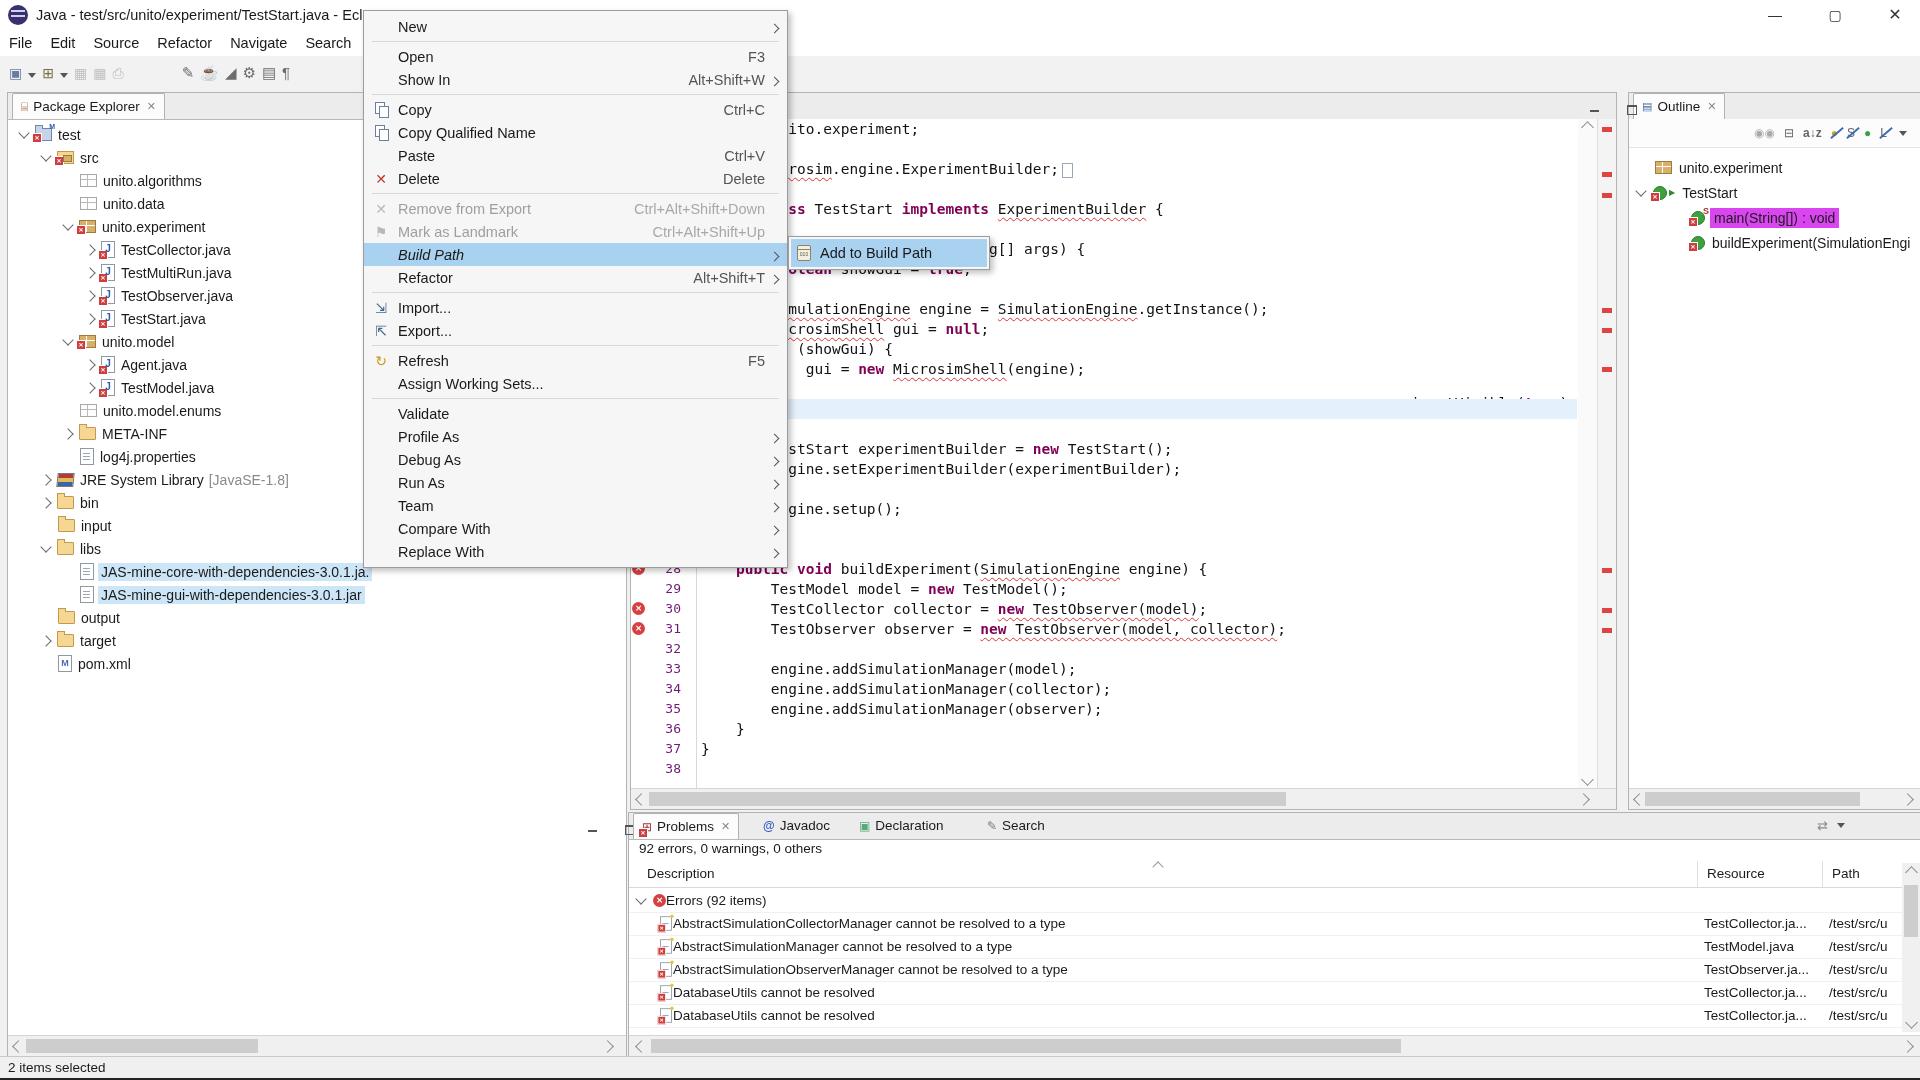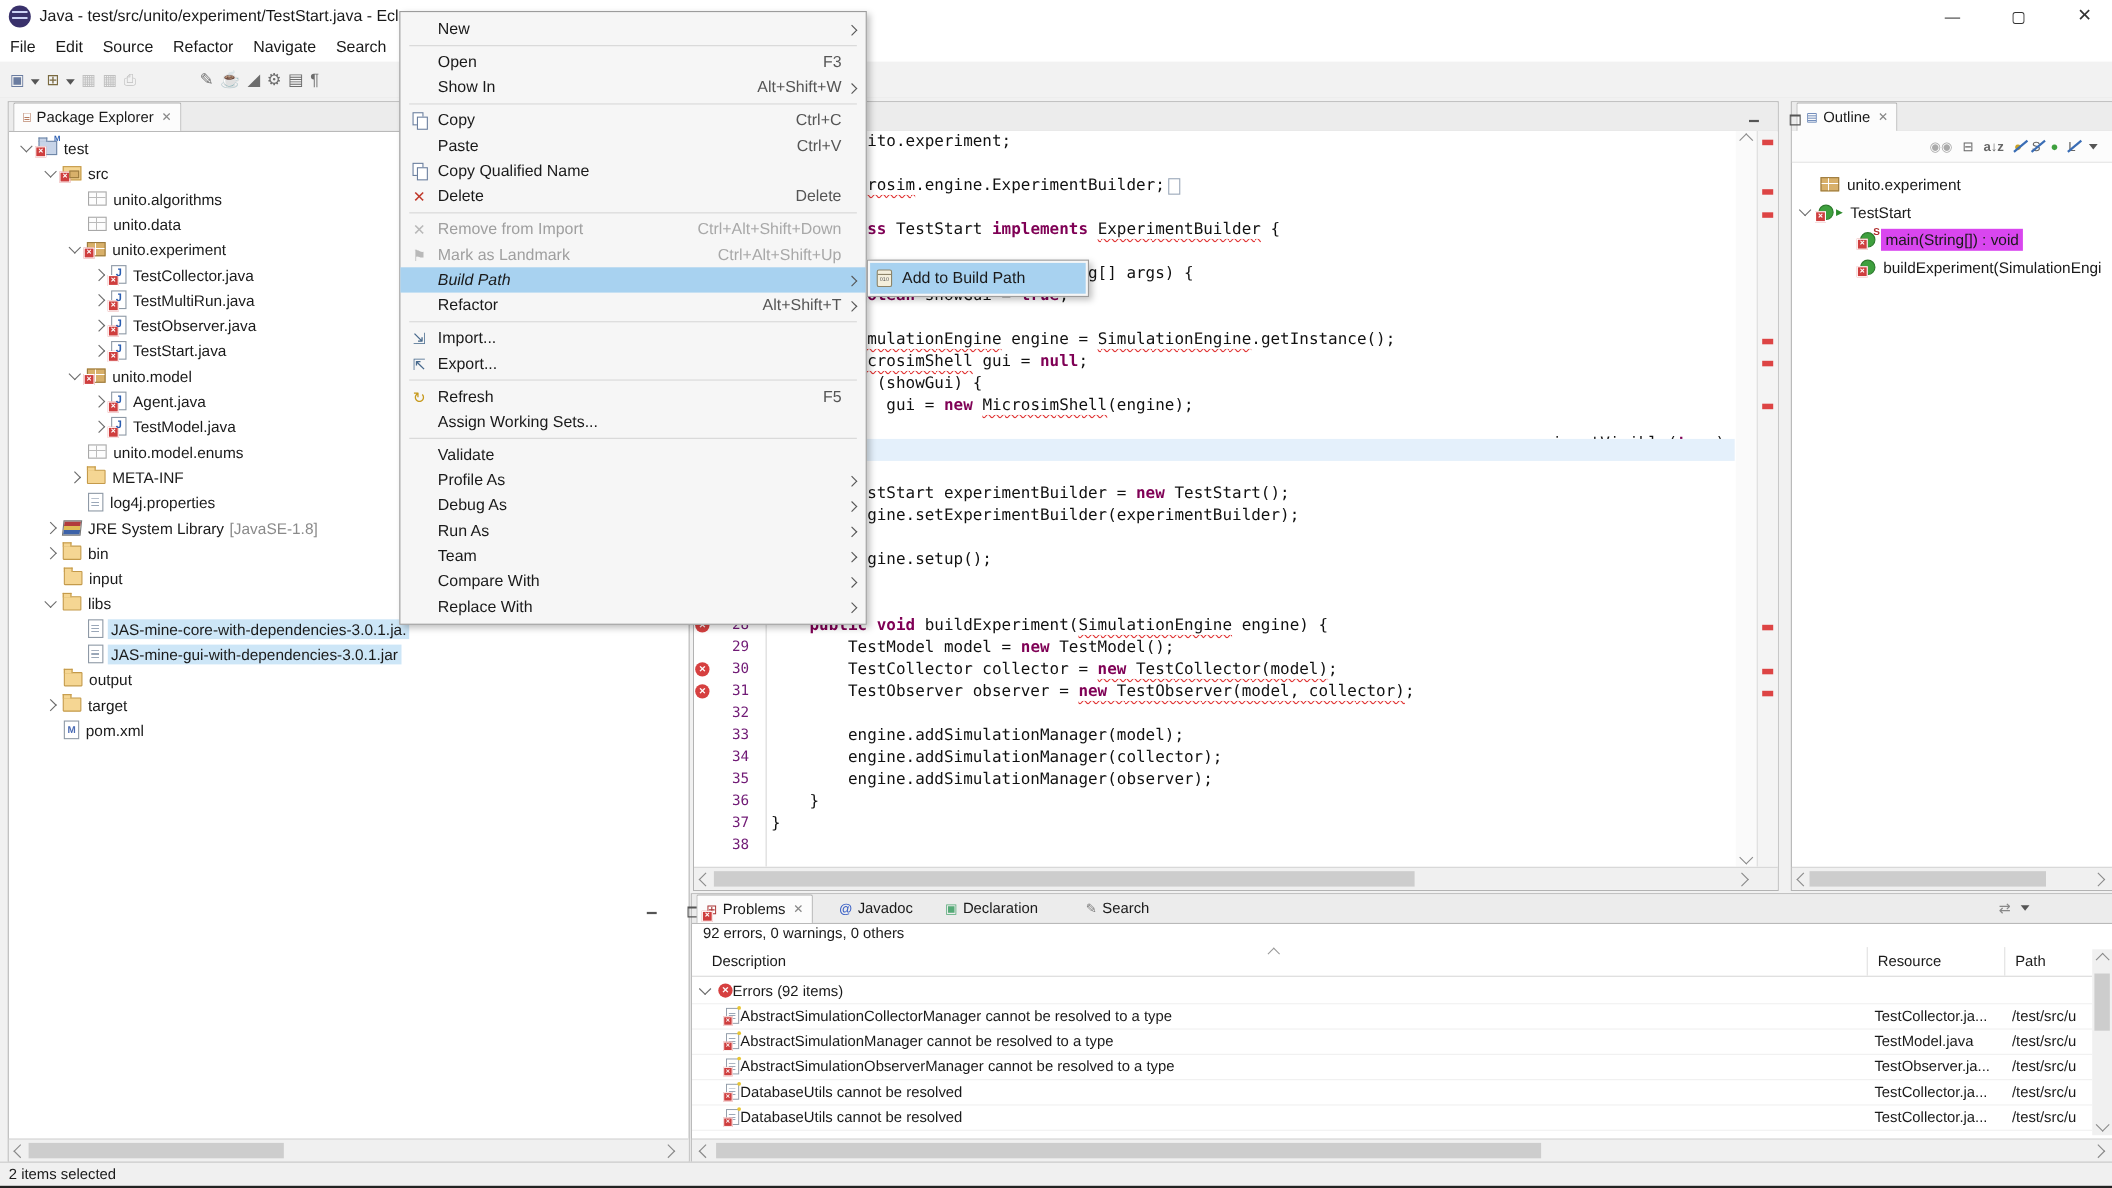--- a/index.html
+++ b/index.html
@@ -418,21 +418,21 @@
           <div class="crow" style="top: 400px;"></div>
           <span class="lnum" style="top: 420px;">27</span>
           <div class="crow" style="top: 420px;"><span>    }</span></div>
           <span class="icn i-errc gerr" style="top: 443px;"></span>
           <span class="lnum" style="top: 440px;">28</span>
           <div class="crow" style="top: 440px;"><span>    </span><span class="s-k">public void</span><span> buildExperiment(</span><span class="s-u">SimulationEngine</span><span> engine) {</span></div>
           <span class="lnum" style="top: 460px;">29</span>
           <div class="crow" style="top: 460px;"><span>        TestModel model = </span><span class="s-k">new</span><span> TestModel();</span></div>
           <span class="icn i-errc gerr" style="top: 483px;"></span>
           <span class="lnum" style="top: 480px;">30</span>
-          <div class="crow" style="top: 480px;"><span>        TestCollector collector = </span><span class="s-ku">new </span><span class="s-u">TestCollector(model)</span><span>;</span></div>
+          <div class="crow" style="top: 480px;"><span>        TestCollector collector = </span><span class="s-ku">new </span><span class="s-u">TestObserver(model)</span><span>;</span></div>
           <span class="icn i-errc gerr" style="top: 503px;"></span>
           <span class="lnum" style="top: 500px;">31</span>
           <div class="crow" style="top: 500px;"><span>        TestObserver observer = </span><span class="s-ku">new </span><span class="s-u">TestObserver(model, collector)</span><span>;</span></div>
           <span class="lnum" style="top: 520px;">32</span>
           <div class="crow" style="top: 520px;"></div>
           <span class="lnum" style="top: 540px;">33</span>
           <div class="crow" style="top: 540px;"><span>        engine.addSimulationManager(model);</span></div>
           <span class="lnum" style="top: 560px;">34</span>
           <div class="crow" style="top: 560px;"><span>        engine.addSimulationManager(collector);</span></div>
           <span class="lnum" style="top: 580px;">35</span>
@@ -647,51 +647,51 @@
             <span style="position: absolute; left: 1px; top: 0px; width: 8px; height: 10px; background: rgb(255, 255, 255); border: 1px solid rgb(107, 127, 158);"></span>
             <span style="position: absolute; left: 5px; top: 4px; width: 8px; height: 10px; background: rgb(255, 255, 255); border: 1px solid rgb(107, 127, 158);"></span>
           </span>
         </span>
         <span class="mlbl">Copy</span>
         <span class="msc">Ctrl+C</span>
         <span class="marr"></span>
       </div>
       <div class="mrow">
         <span class="mic">
-          <span class="icn i-paste"></span>
-        </span>
-        <span class="mlbl">Paste</span>
-        <span class="msc">Ctrl+V</span>
-        <span class="marr"></span>
-      </div>
-      <div class="mrow">
-        <span class="mic">
           <span class="icn" style="width: 15px; height: 15px;">
             <span style="position: absolute; left: 1px; top: 0px; width: 8px; height: 10px; background: rgb(255, 255, 255); border: 1px solid rgb(107, 127, 158);"></span>
             <span style="position: absolute; left: 5px; top: 4px; width: 8px; height: 10px; background: rgb(255, 255, 255); border: 1px solid rgb(107, 127, 158);"></span>
           </span>
         </span>
         <span class="mlbl">Copy Qualified Name</span>
         <span class="msc"></span>
         <span class="marr"></span>
       </div>
       <div class="mrow">
         <span class="mic">
+          <span class="icn i-paste"></span>
+        </span>
+        <span class="mlbl">Paste</span>
+        <span class="msc">Ctrl+V</span>
+        <span class="marr"></span>
+      </div>
+      <div class="mrow">
+        <span class="mic">
           <span class="icn glyph-icn" style="color: rgb(192, 57, 43);">✕</span>
         </span>
         <span class="mlbl">Delete</span>
         <span class="msc">Delete</span>
         <span class="marr"></span>
       </div>
       <div class="msep"></div>
       <div class="mrow dis">
         <span class="mic">
           <span class="icn glyph-icn" style="color: rgb(185, 185, 185);">✕</span>
         </span>
-        <span class="mlbl">Remove from Import</span>
+        <span class="mlbl">Remove from Export</span>
         <span class="msc">Ctrl+Alt+Shift+Down</span>
         <span class="marr"></span>
       </div>
       <div class="mrow dis">
         <span class="mic">
           <span class="icn glyph-icn" style="color: rgb(185, 185, 185);">⚑</span>
         </span>
         <span class="mlbl">Mark as Landmark</span>
         <span class="msc">Ctrl+Alt+Shift+Up</span>
         <span class="marr"></span>

